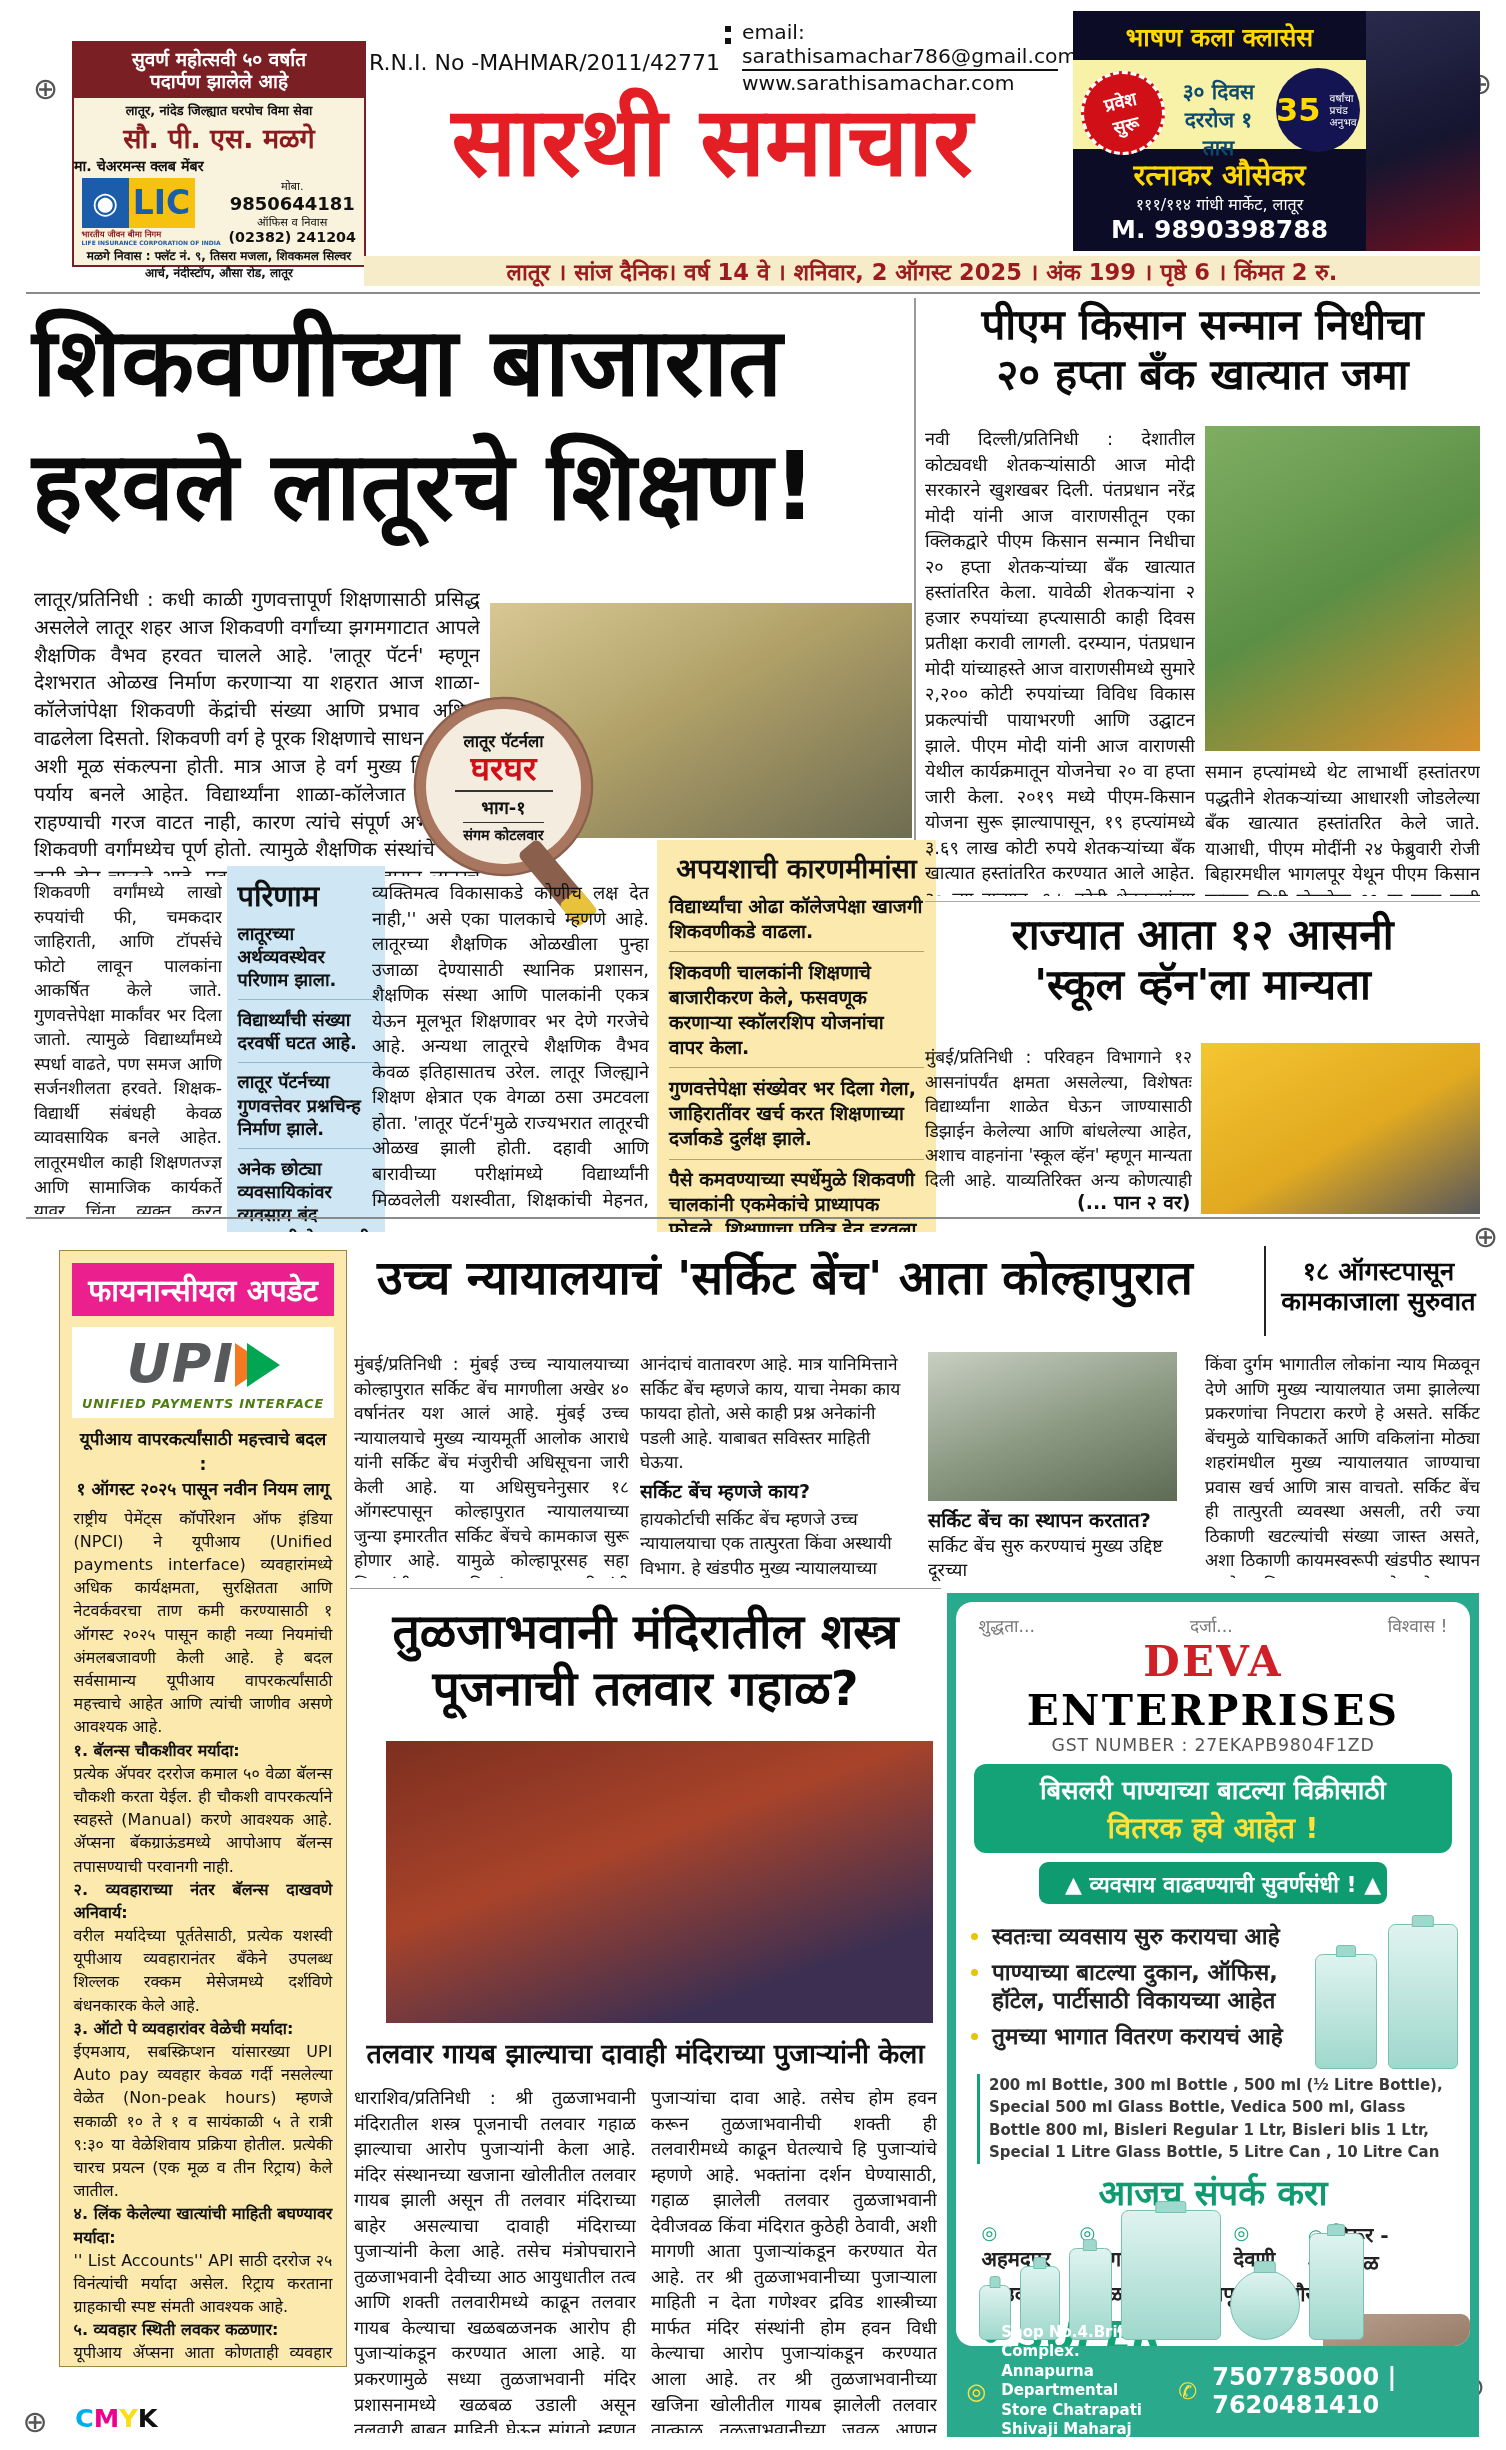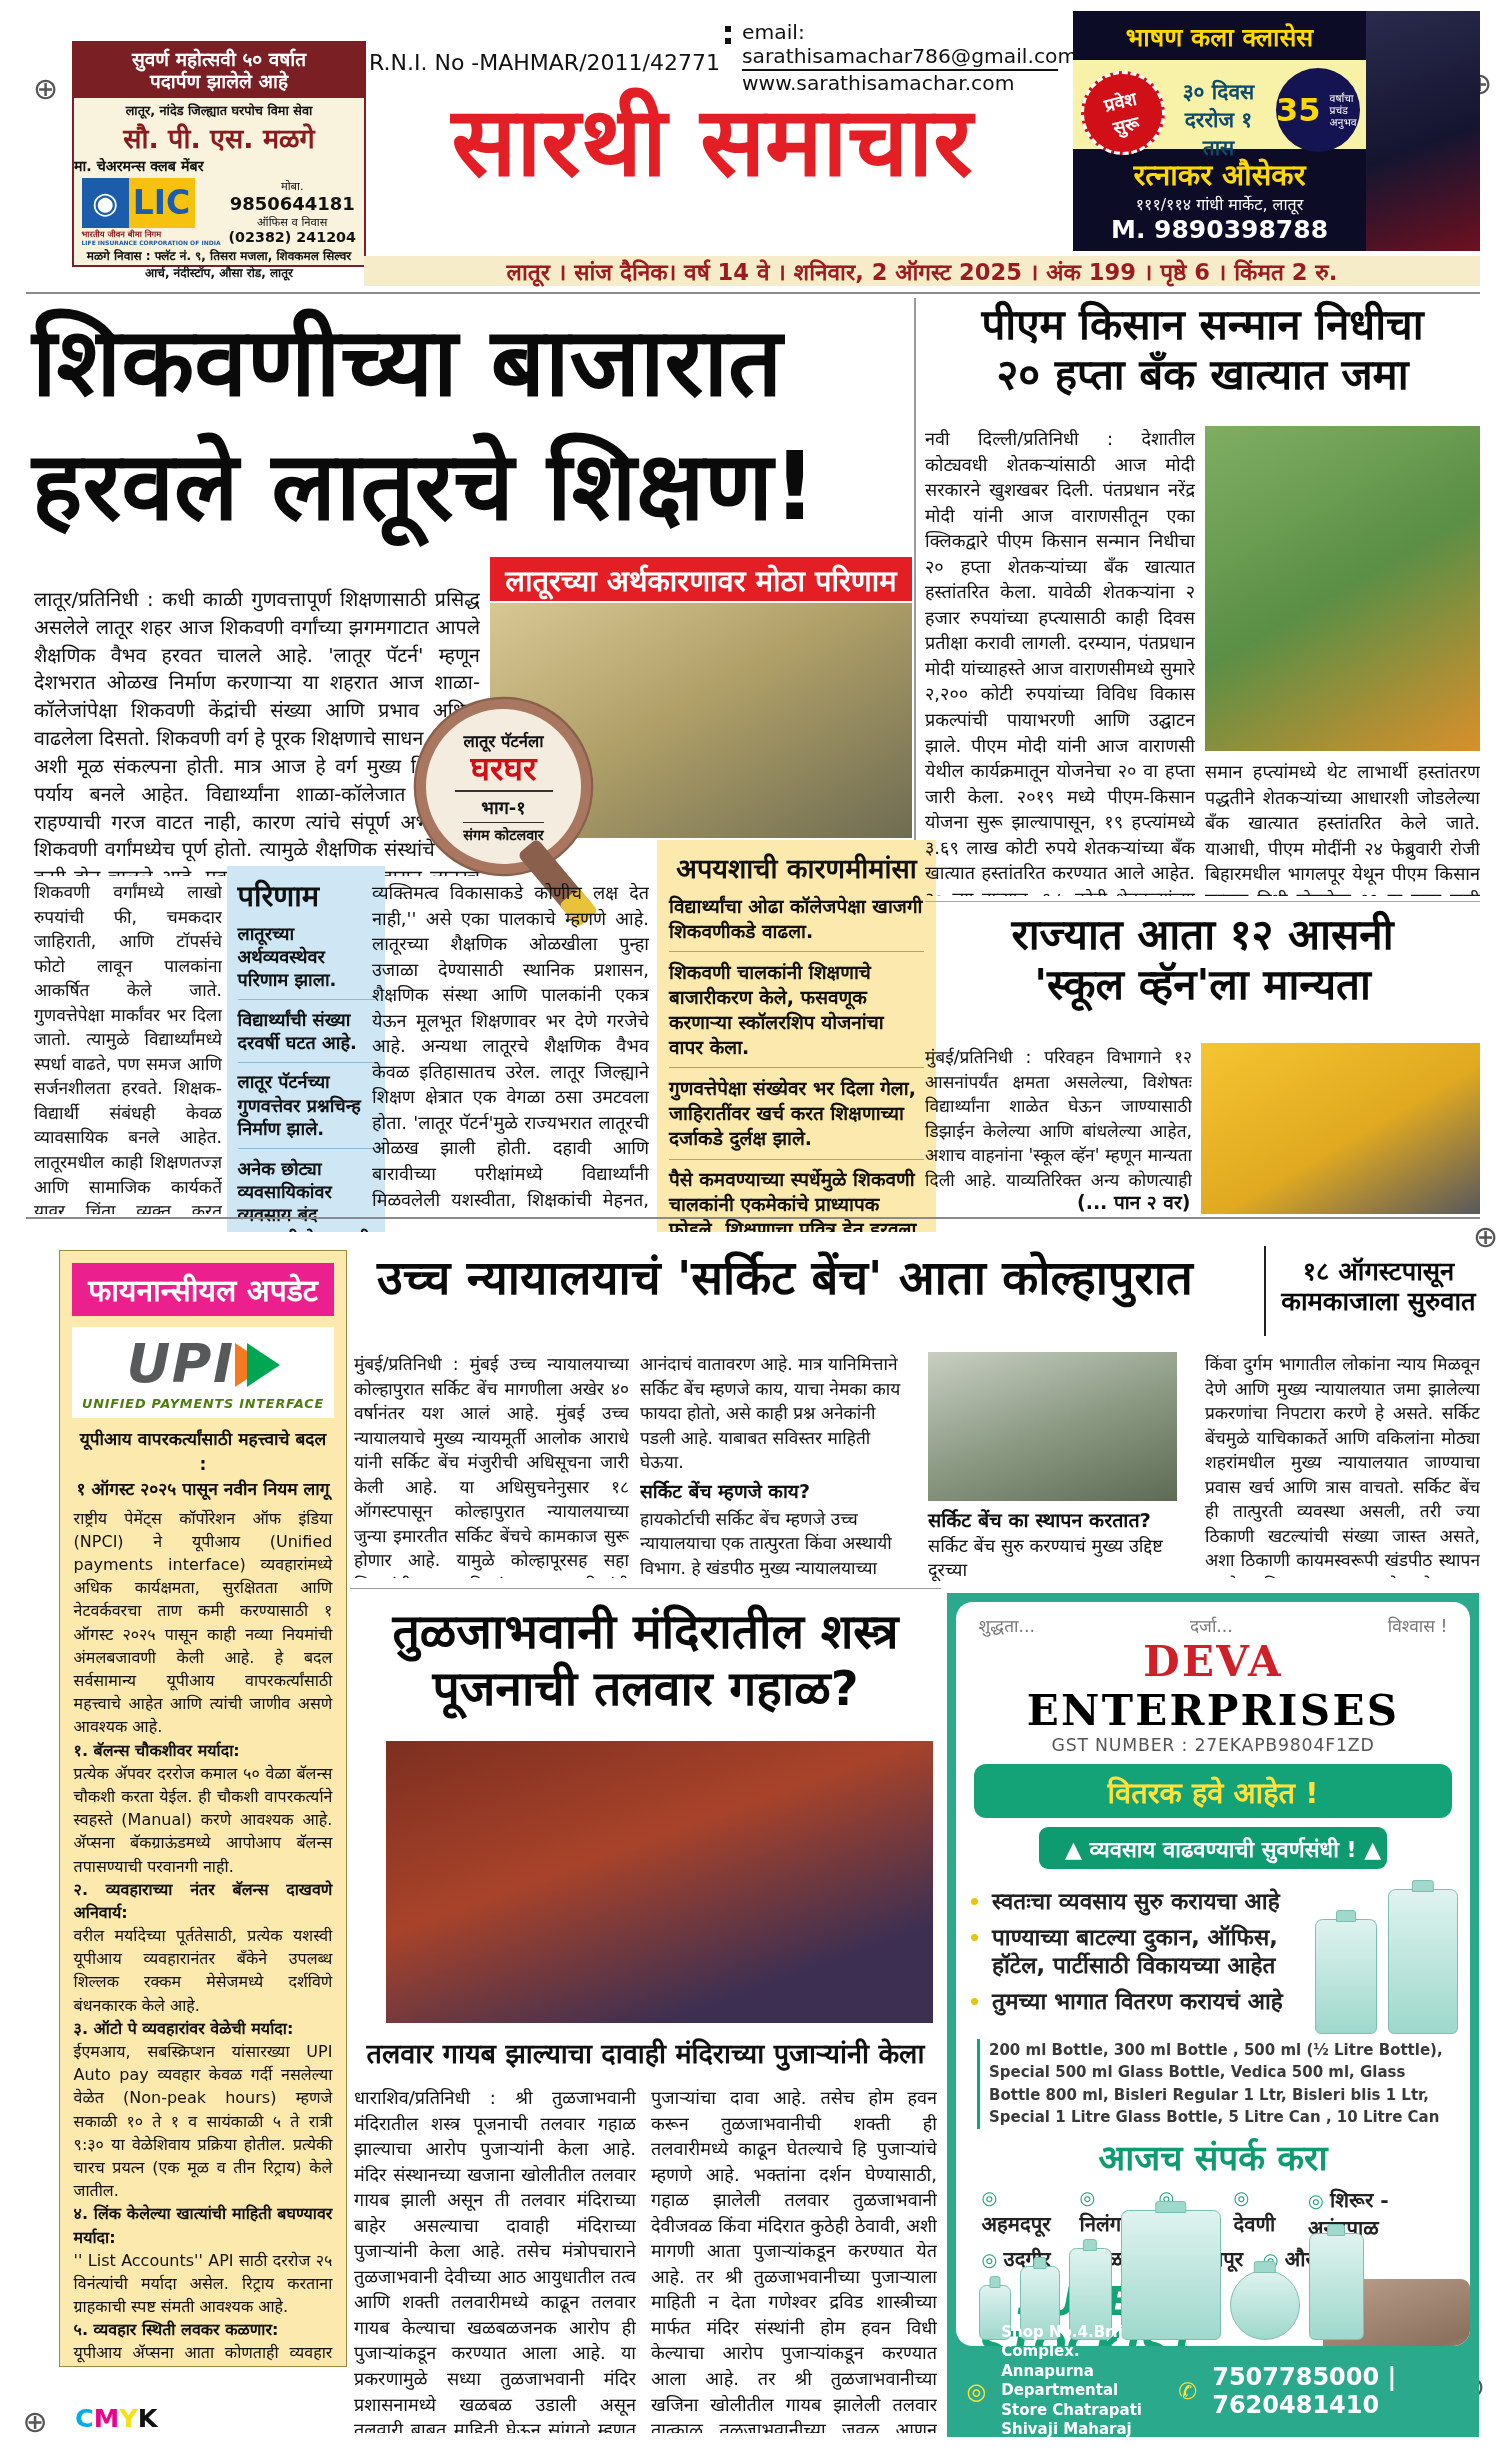--- a/index.html
+++ b/index.html
@@ -157,21 +157,20 @@
 
   <div class="abs hline" style="left:26px;top:292px;width:1454px;"></div>
   <div class="abs vline" style="left:914px;top:298px;height:916px;"></div>
 
   <div class="abs h-big" style="left:32px;top:301px;width:877px;font-size:95px;line-height:1.3;">
     <div>शिकवणीच्या बाजारात</div>
     <div>हरवले लातूरचे शिक्षण!</div>
   </div>
   <div class="abs bodytxt jc clip" style="left:34px;top:586px;width:446px;height:290px;font-size:19.6px;">लातूर/प्रतिनिधी : कधी काळी गुणवत्तापूर्ण शिक्षणासाठी प्रसिद्ध असलेले लातूर शहर आज शिकवणी वर्गांच्या झगमगाटात आपले शैक्षणिक वैभव हरवत चालले आहे. 'लातूर पॅटर्न' म्हणून देशभरात ओळख निर्माण करणाऱ्या या शहरात आज शाळा-कॉलेजांपेक्षा शिकवणी केंद्रांची संख्या आणि प्रभाव अधिक वाढलेला दिसतो. शिकवणी वर्ग हे पूरक शिक्षणाचे साधन असावे, अशी मूळ संकल्पना होती. मात्र आज हे वर्ग मुख्य शिक्षणाचा पर्याय बनले आहेत. विद्यार्थ्यांना शाळा-कॉलेजात उपस्थित राहण्याची गरज वाटत नाही, कारण त्यांचे संपूर्ण अभ्यासक्रम शिकवणी वर्गांमध्येच पूर्ण होतो. त्यामुळे शैक्षणिक संस्थांचे महत्व कमी होत चालले आहे. एकूणच शिकवणीच्या बाजारात लातूरचे मुळ शिक्षण हरवले की काय, असेच म्हणावे लागेल.</div>
 
-  <div class="abs redbanner" style="left:490px;top:557px;width:422px;height:44px;font-size:29px;">लातूरच्या अर्थकारणावर मोठा परिणाम</div>
   <div class="abs photo" style="left:490px;top:603px;width:422px;height:235px;"></div>
   <div class="abs" style="left:416px;top:699px;">
     <div class="badgecircle">
       <div style="font-size:16.6px;font-weight:bold;">लातूर पॅटर्नला</div>
       <div class="gg">घरघर</div>
       <div class="sep"></div>
       <div style="font-size:18px;font-weight:bold;">भाग-१</div>
       <div style="font-size:14.3px;font-weight:bold;border-top:1.5px solid #333;margin-top:3px;padding-top:1.5px;">संगम कोटलवार</div>
     </div>
     <div class="maghandle" style="left:127px;top:137px;"></div>
@@ -280,20 +279,21 @@
         <span>शुद्धता...</span>
         <span>दर्जा...</span>
         <span>विश्वास !</span>
       </div>
       <div class="ctr deva-title">
         <span style="color:#d01f27;">DEVA</span>
         <span style="color:#000000;text-align:right;">ENTERPRISES</span>
       </div>
       <div class="ctr" style="font-size:17.3px;color:#555;letter-spacing:0.8px;">GST NUMBER : 27EKAPB9804F1ZD</div>
       <div class="deva-banner" style="margin:9px 18px;">
+        <div class="b" style="font-size:25.6px;">बिसलरी पाण्याच्या बाटल्या विक्रीसाठी</div>
         <div class="b" style="font-size:29px;color:#ffe23c;">वितरक हवे आहेत !</div>
       </div>
       <div class="deva-pill" style="margin:0 83px;padding-left:20px;">▲ व्यवसाय वाढवण्याची सुवर्णसंधी ! ▲</div>
       <div style="display:flex;">
         <ul class="deva-b" style="width:66%;padding-left:36px;margin-top:10.5px;">
           <li>स्वतःचा व्यवसाय सुरु करायचा आहे</li>
           <li>पाण्याच्या बाटल्या दुकान, ऑफिस, हॉटेल, पार्टीसाठी विकायच्या आहेत</li>
           <li>तुमच्या भागात वितरण करायचं आहे</li>
         </ul>
         <div style="width:30%;display:flex;gap:10.5px;align-items:flex-end;padding:15px 7.5px 0 0;">

